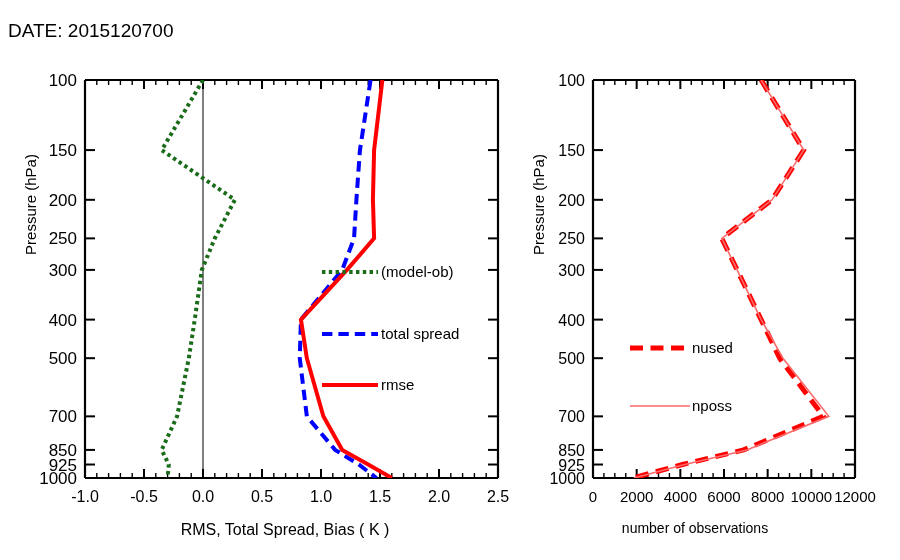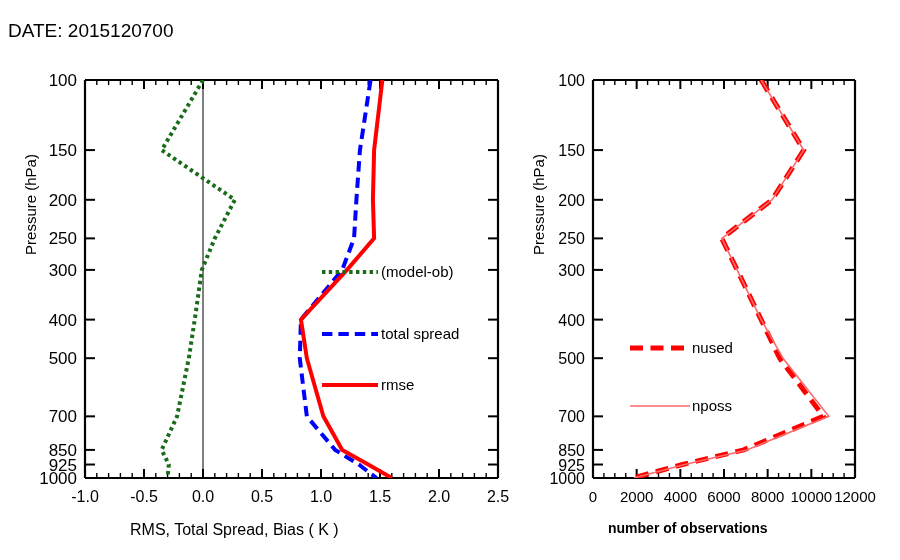--- a/index.html
+++ b/index.html
@@ -7,23 +7,23 @@
        font-family:"Liberation Sans","DejaVu Sans",sans-serif;color:#000;}
   #root{position:relative;width:900px;height:464px;}
   .abs{position:absolute;}
   #date-label{left:8px;top:20px;font-size:19px;letter-spacing:0px;white-space:nowrap;}
   #chart-title{left:308px;top:18px;font-size:22px;white-space:nowrap;}
   svg{display:block;}
   .ylab-left{position:absolute;left:-30px;top:196px;width:120px;text-align:center;
              transform:rotate(-90deg);font-size:15px;}
   .ylab-right{position:absolute;left:478px;top:196px;width:120px;text-align:center;
              transform:rotate(-90deg);font-size:15px;}
-  .xlab{position:absolute;font-size:16px;white-space:nowrap;}
+  .xlab{position:absolute;font-size:16px;text-align:center;white-space:nowrap;}
   #xlab-left{left:130px;top:521px;width:310px;}
-  #xlab-right{left:608px;top:520px;width:250px;font-size:14px;font-weight:bold;}
+  #xlab-right{left:570px;top:520px;width:250px;font-size:14px;}
   text{font-family:"Liberation Sans","DejaVu Sans",sans-serif;}
 </style>
 </head>
 <body>
 
 <div id="root">
 
   <div class="abs" id="date-label">DATE: 2015120700</div>
 
   <div class="ylab-left">Pressure (hPa)</div>

